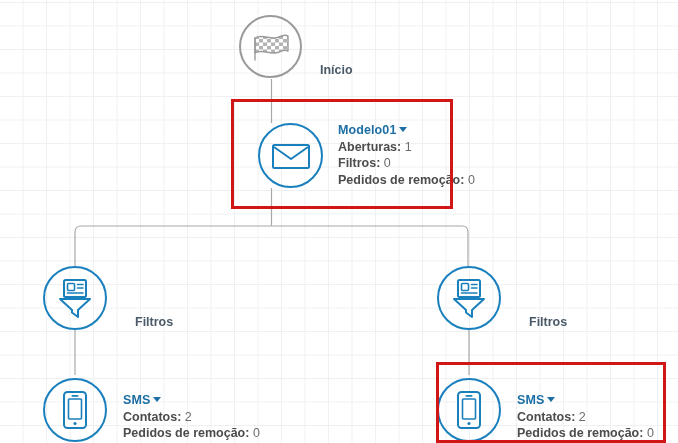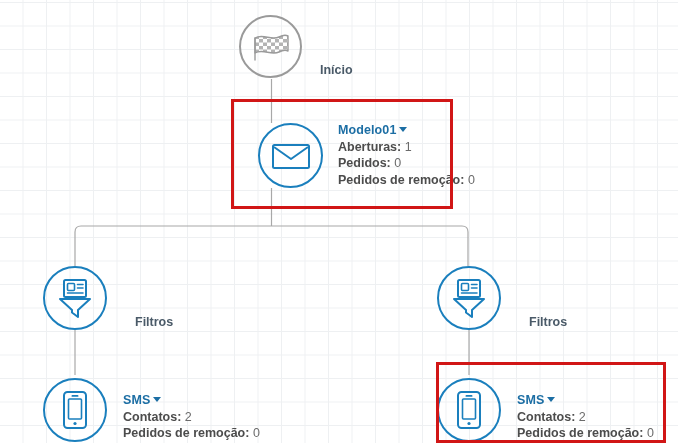--- a/index.html
+++ b/index.html
@@ -173,21 +173,21 @@
     </div>
     <div class="labels">
       <div class="node-title">
         <span>Modelo01</span><span class="caret"></span>
       </div>
       <div class="stat">
         <span class="k">Aberturas:</span>
         <span class="v">1</span>
       </div>
       <div class="stat">
-        <span class="k">Pedidos:</span>
+        <span class="k">Filtros:</span>
         <span class="v">0</span>
       </div>
       <div class="stat">
         <span class="k">Pedidos de remoção:</span>
         <span class="v">0</span>
       </div>
     </div>
   </div>
 
   <div class="node node-filter" id="node-filter-left">

